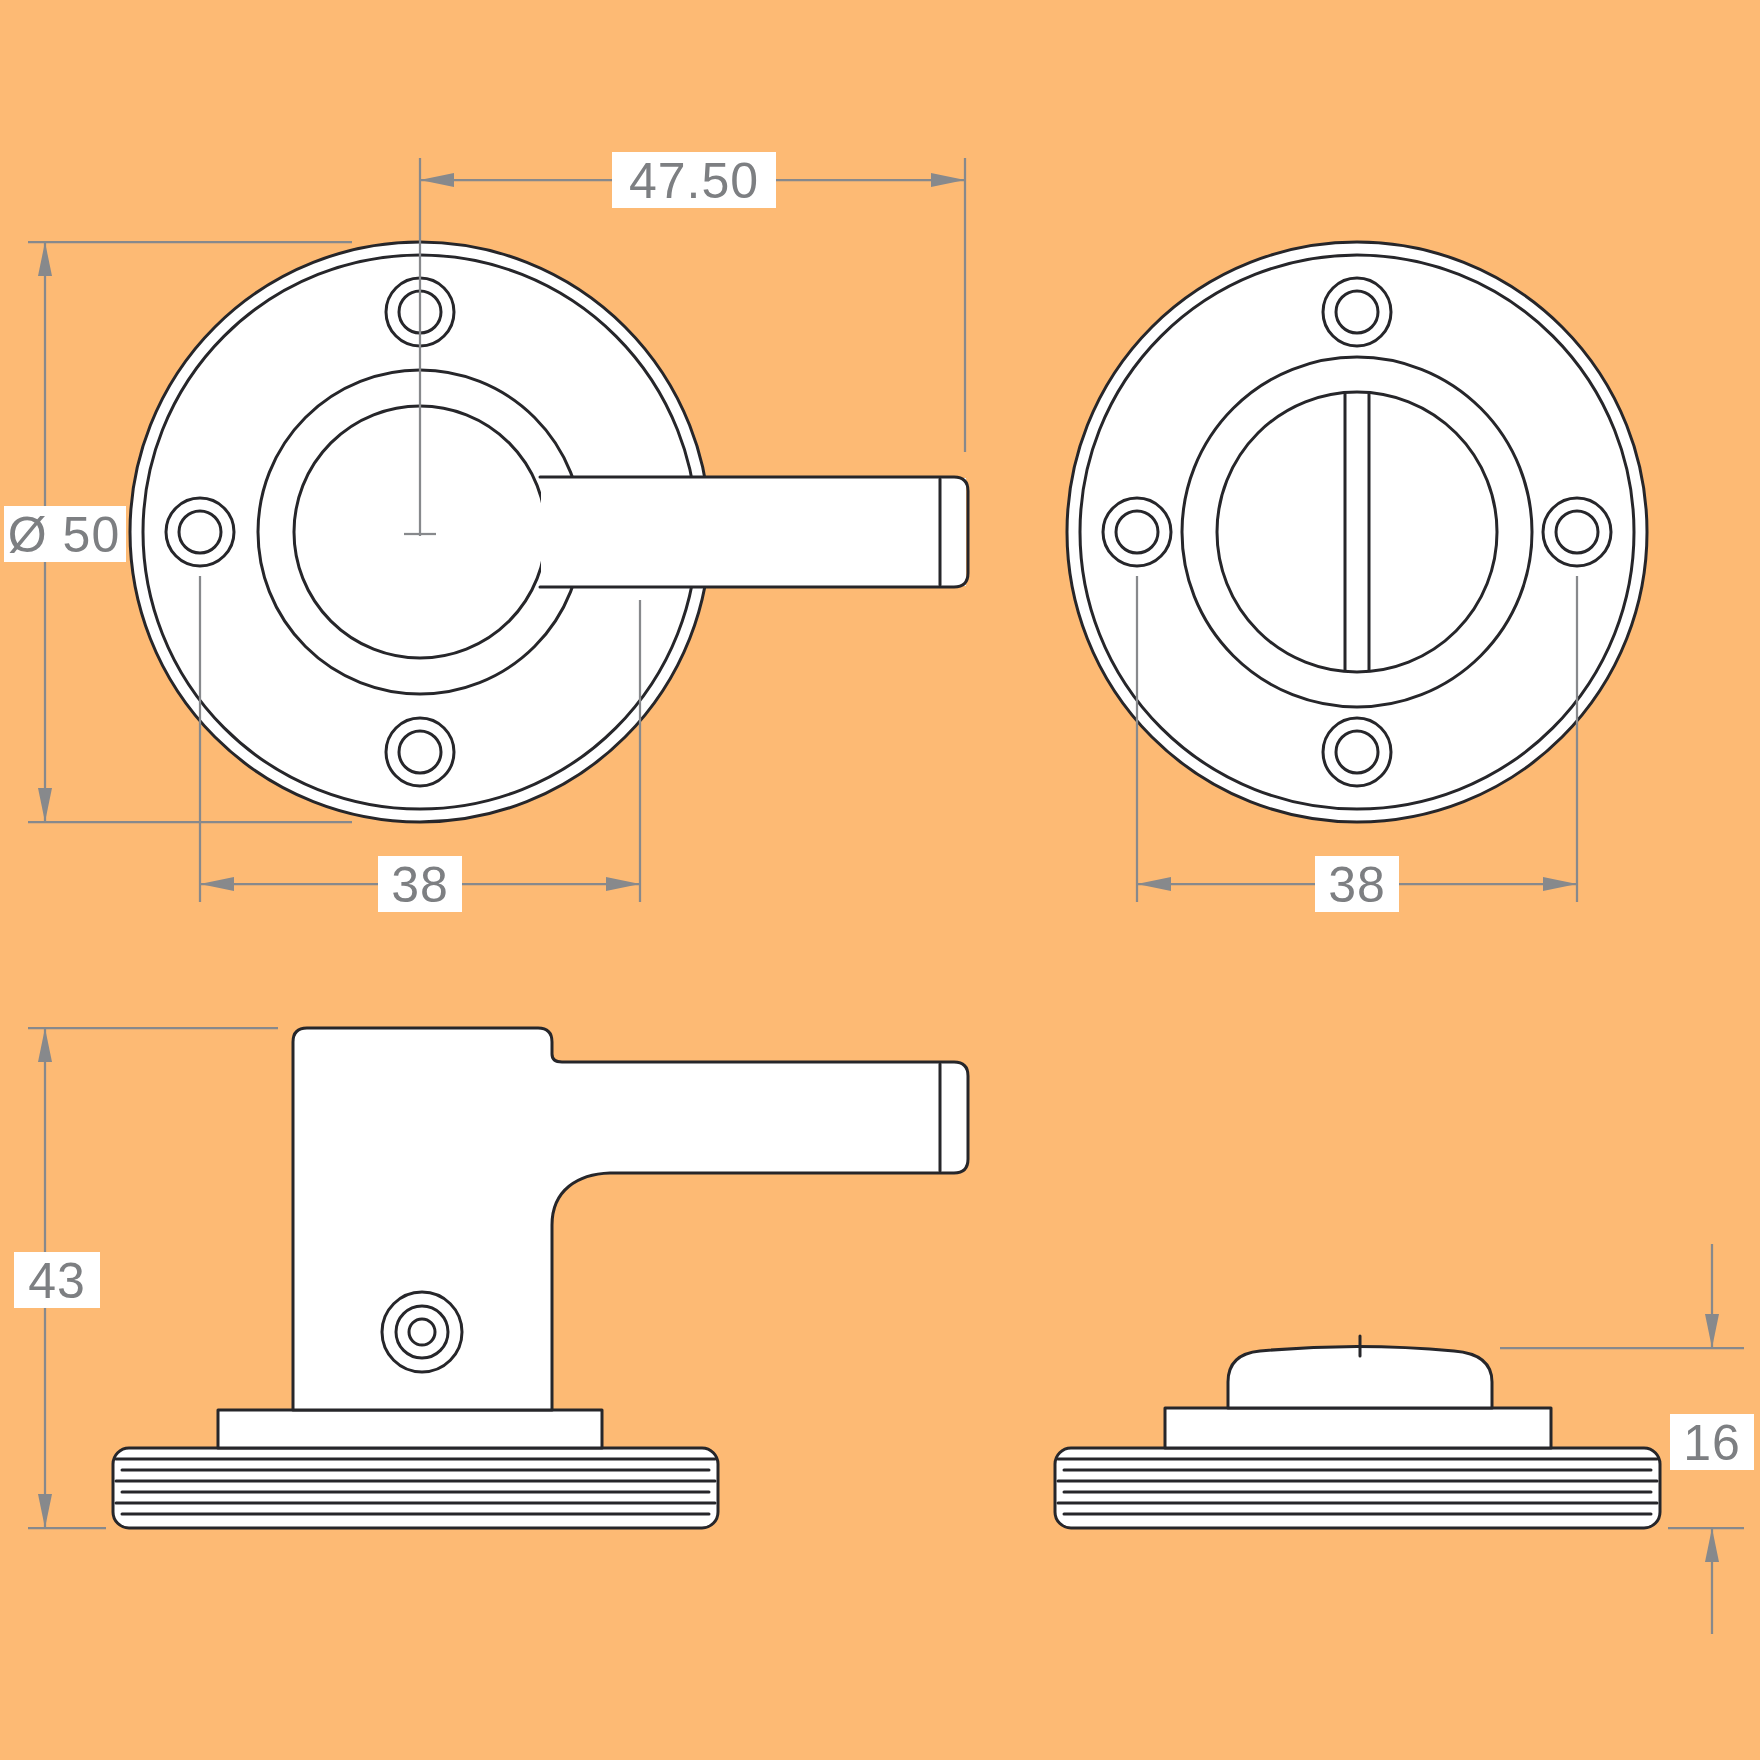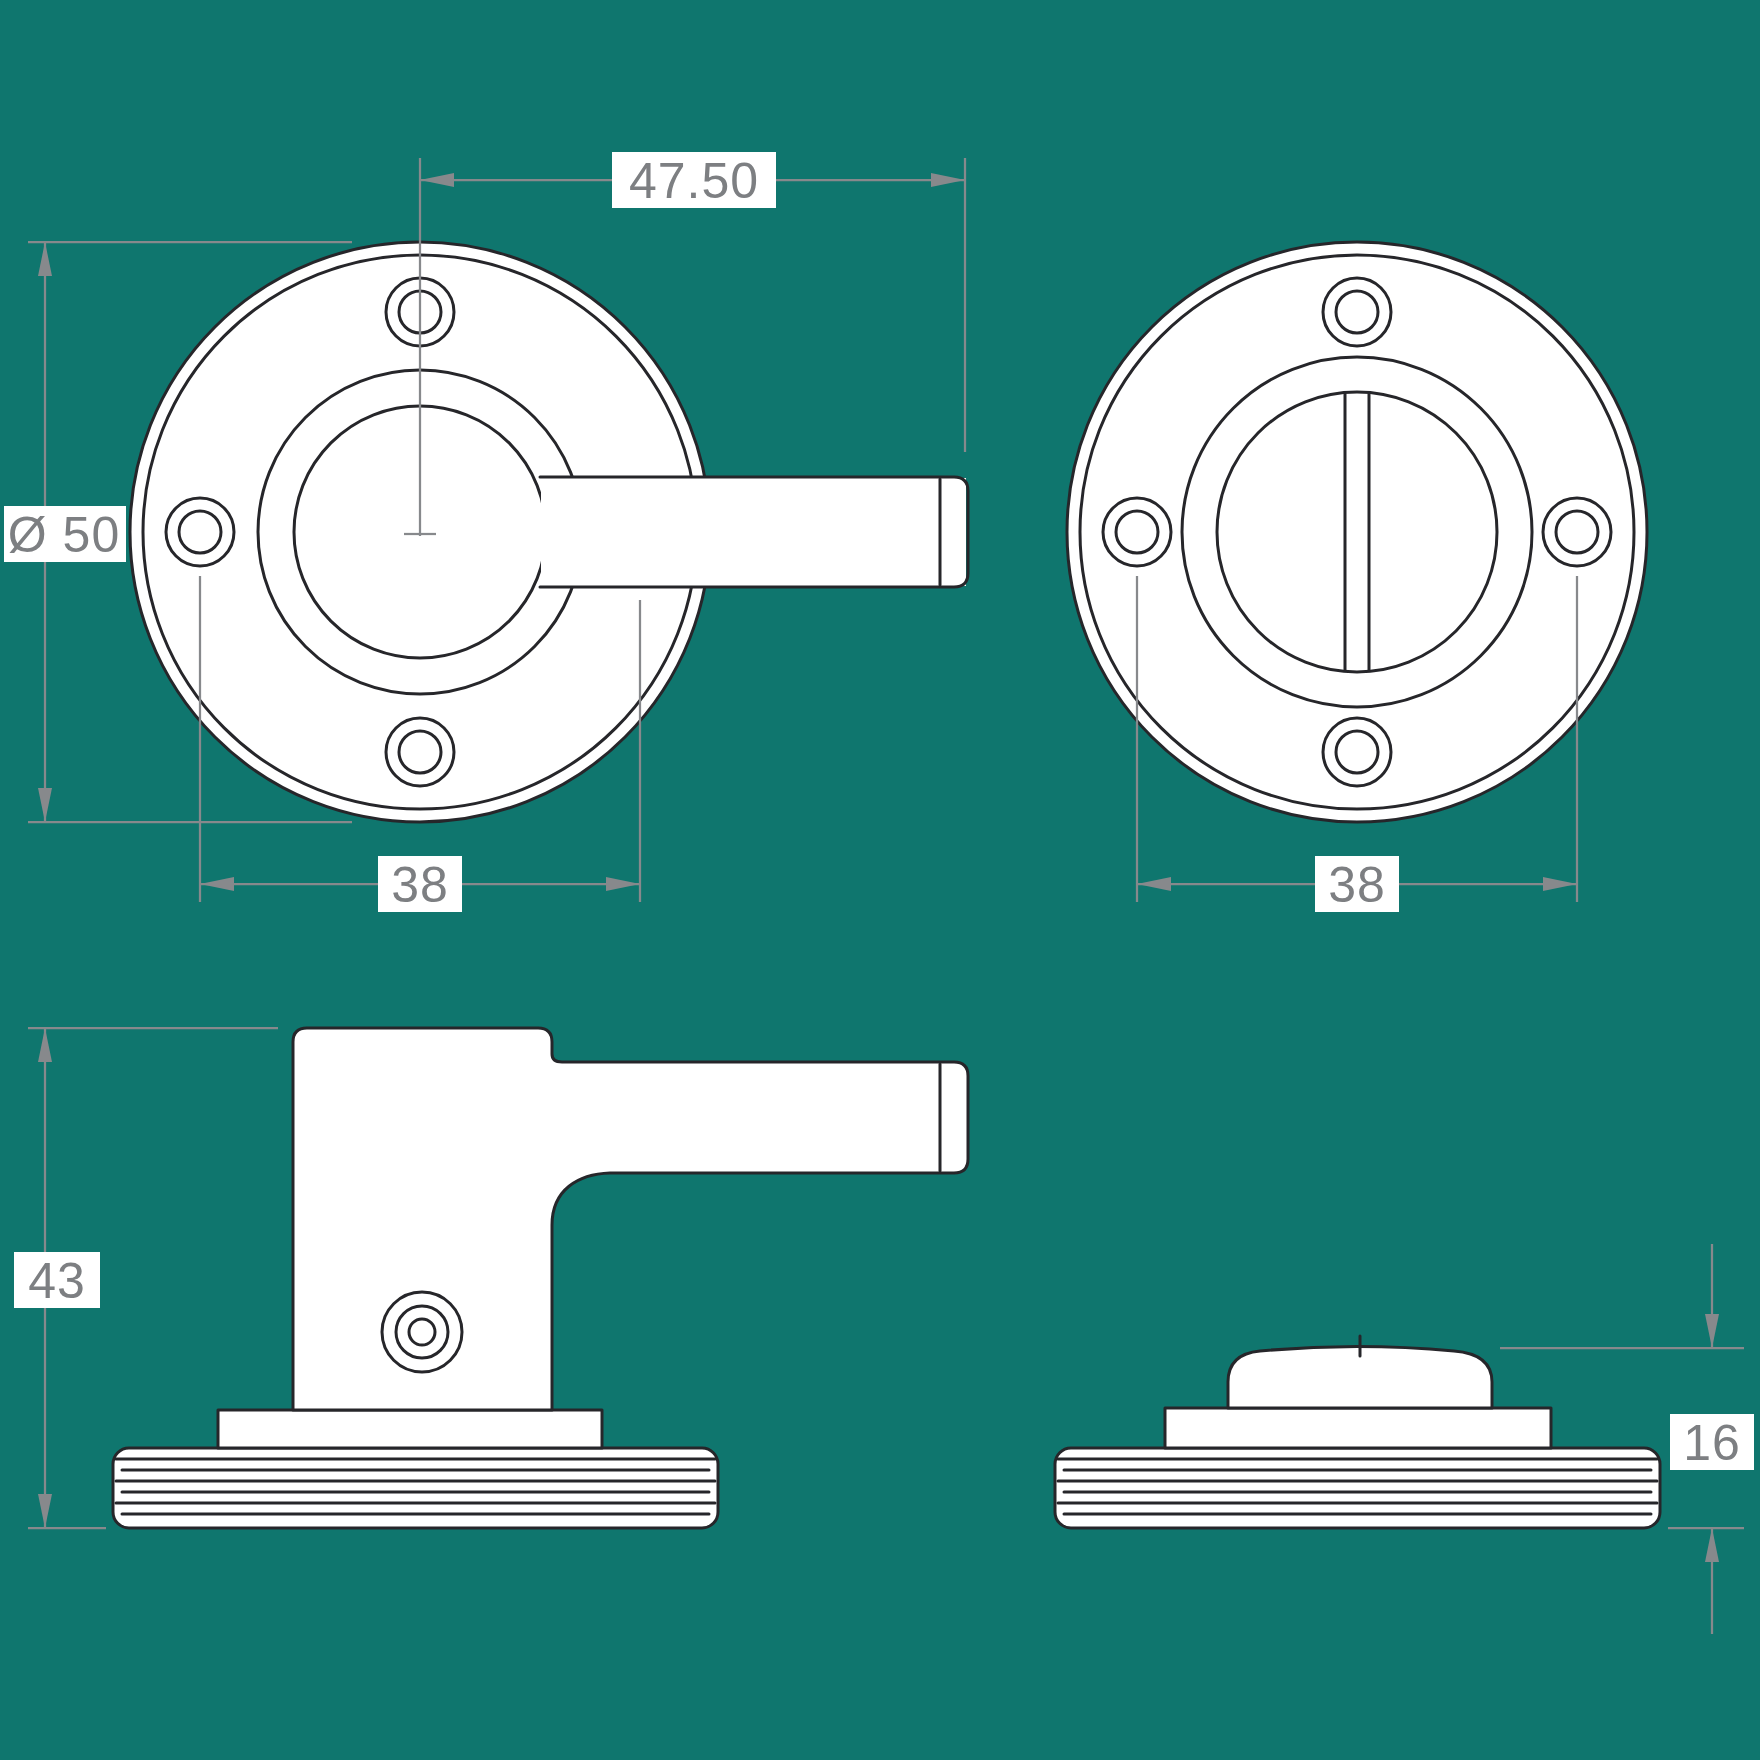--- a/index.html
+++ b/index.html
@@ -1,16 +1,16 @@
 <!DOCTYPE html>
 <html><head>
 <meta charset="utf-8">
 <style>
   html,body{margin:0;padding:0;background:#ffffff;}
-  .wrap{width:1760px;height:1760px;background:#0f766e;}
+  .wrap{width:1760px;height:1760px;background:#fdba74;}
   svg{display:block;}
   .obj{stroke:#26262a;stroke-width:3;fill:none;stroke-linecap:round;stroke-linejoin:round;}
   .objf{stroke:#26262a;stroke-width:3;fill:#ffffff;stroke-linecap:round;stroke-linejoin:round;}
   .fillw{fill:#ffffff;stroke:none;}
   .dim{stroke:#87898c;stroke-width:2.25;fill:none;stroke-linecap:butt;}
   .arr{fill:#87898c;stroke:none;}
   .bg{fill:#ffffff;stroke:none;}
   .dim-text{font-family:"Liberation Sans",sans-serif;font-size:50px;fill:#7d7f82;letter-spacing:1px;}
 </style>
 </head>

